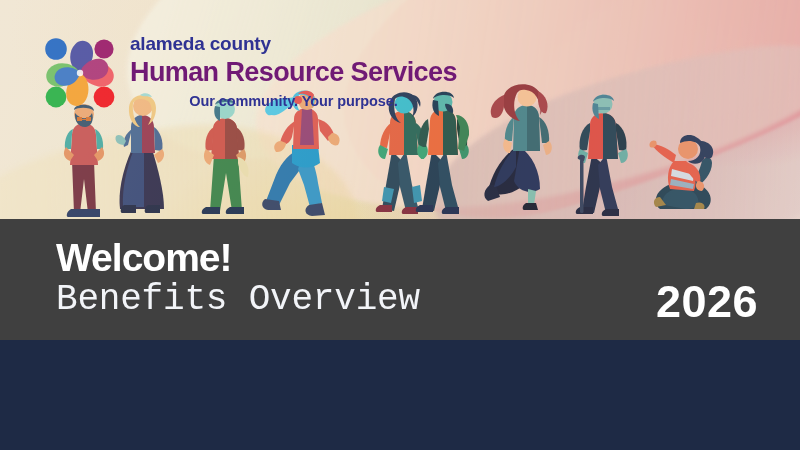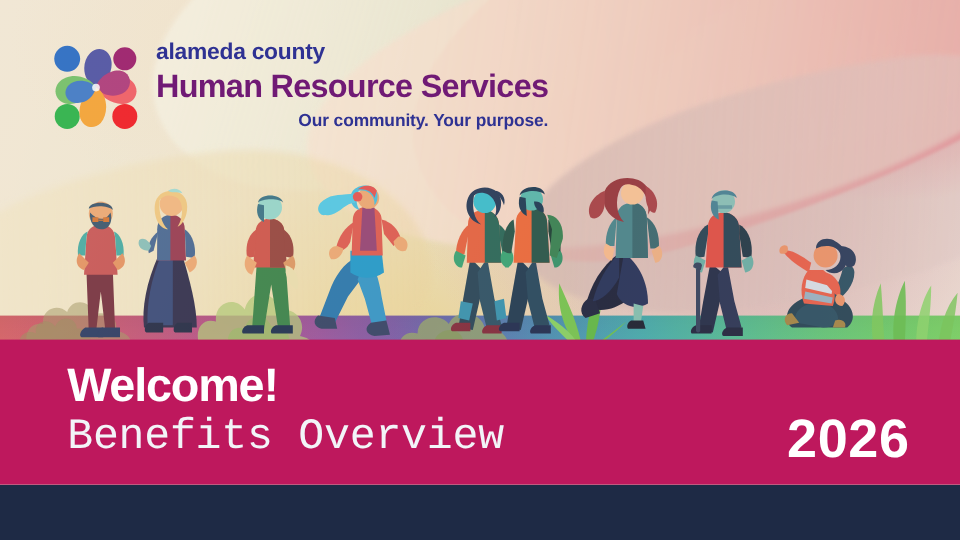--- a/index.html
+++ b/index.html
@@ -1,21 +1,21 @@
 <!DOCTYPE html>
 <html><head>
 <meta charset="utf-8">
 <title>Alameda County HRS — Benefits Overview 2026</title>
 <style>
   * { margin:0; padding:0; box-sizing:border-box; }
   html,body { width:800px; height:450px; overflow:hidden; background:#1e2a45; }
   body { font-family:"Liberation Sans","DejaVu Sans",sans-serif; }
 
   #slide {
-    position:relative; width:800px; height:404px; overflow:hidden;
+    position:relative; width:800px; height:340px; overflow:hidden;
     background:#ece3d2;
     padding-left:14px;
   }
 
   
   .bg-base {
     position:absolute; left:0; top:0; width:800px; height:330px;
     background:
       radial-gradient(ellipse 420px 260px at 92% 2%,  rgba(214,50,68,.92) 0%, rgba(214,50,68,0) 62%),
       radial-gradient(ellipse 380px 300px at 74% 46%, rgba(206,150,148,.55) 0%, rgba(206,150,148,0) 66%),
@@ -93,27 +93,27 @@
   .l-county {
     font-size:19px; font-weight:bold; color:#2f3293;
     letter-spacing:-.2px; line-height:1.05;
   }
   .l-title {
     font-size:27px; font-weight:bold; color:#701a75;
     letter-spacing:-.6px; line-height:1.18; margin-top:3px;
   }
   .l-tag {
     font-size:14.5px; font-weight:bold; color:#2f3293;
-    letter-spacing:-.1px; text-align:right; margin-top:4px;
+    letter-spacing:-.1px; text-align:center; margin-top:4px;
   }
 
   
   .banner {
     position:absolute; left:0; bottom:0; width:800px; height:121px;
-    background:#be185d;
+    background:#404040;
     display:flex; align-items:center; justify-content:space-between;
     padding:0 42px 0 56px;
   }
   .banner-left { display:flex; flex-direction:column; justify-content:center; }
   .b-welcome {
     font-size:39px; font-weight:bold; color:#ffffff;
     letter-spacing:-1px; line-height:1.02;
   }
   .b-sub {
     font-size:36px; font-weight:300; color:#f2f4f8;

